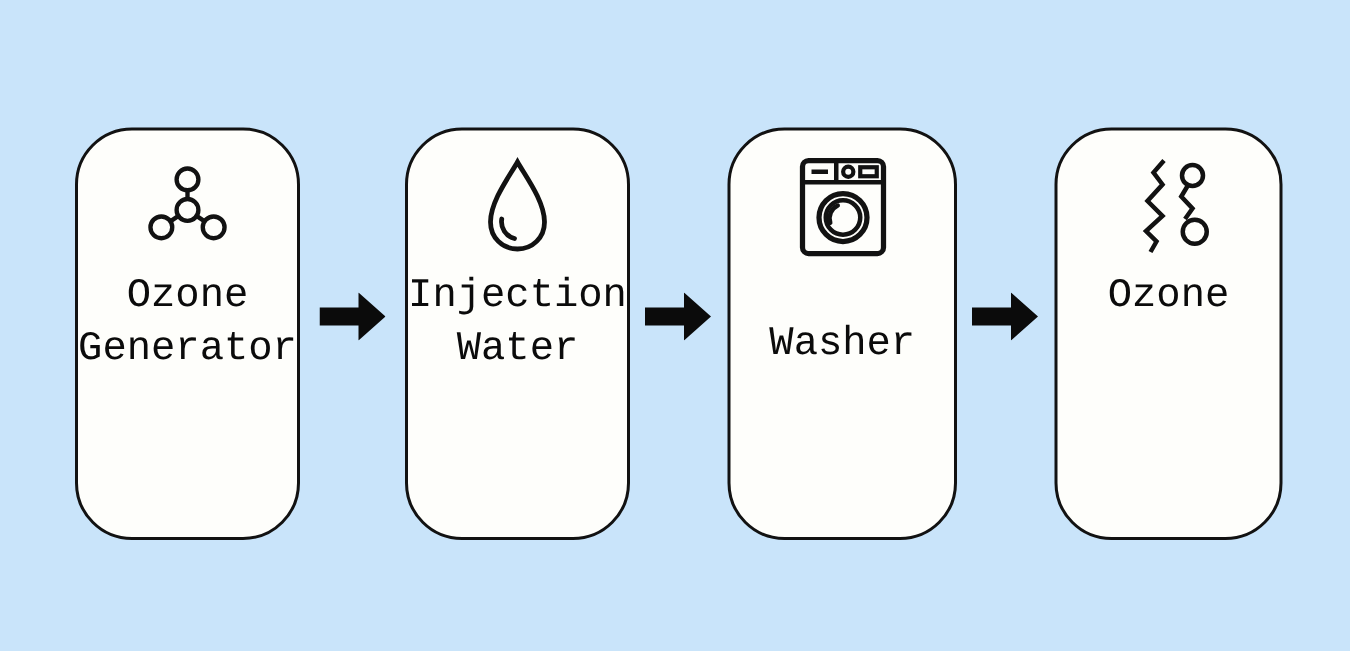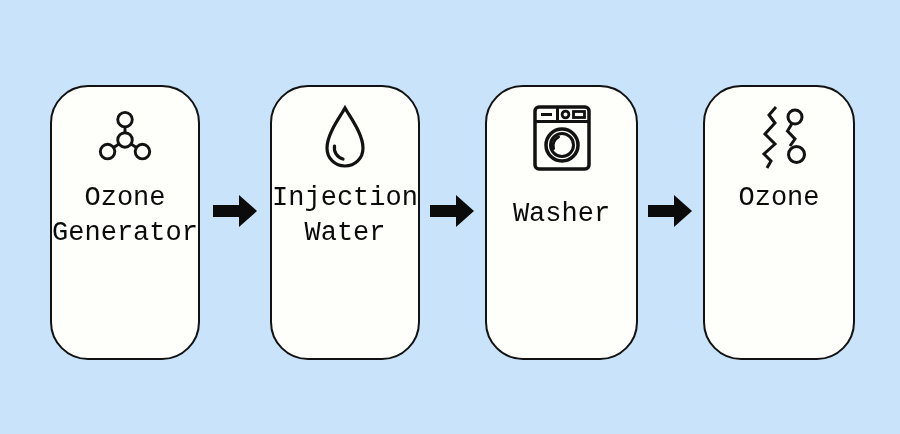--- a/index.html
+++ b/index.html
@@ -22,21 +22,21 @@
     border: 2px solid #121212;
     border-radius: 38px;
     display: flex;
     flex-direction: column;
     align-items: center;
     padding-top: 12px;
     box-sizing: content-box;
   }
   .box-1 { left: 50px;  width: 146px; }
   .box-2 { left: 270px; width: 146px; }
-  .box-3 { left: 485px; width: 149px; }
+  .box-3 { left: 485px; width: 149px; gap: 16px; }
   .box-4 { left: 703px; width: 148px; }
 
   .icon-slot {
     height: 78px;
     display: flex;
     align-items: center;
     justify-content: center;
   }
   .icon-slot svg { display: block; }
 

